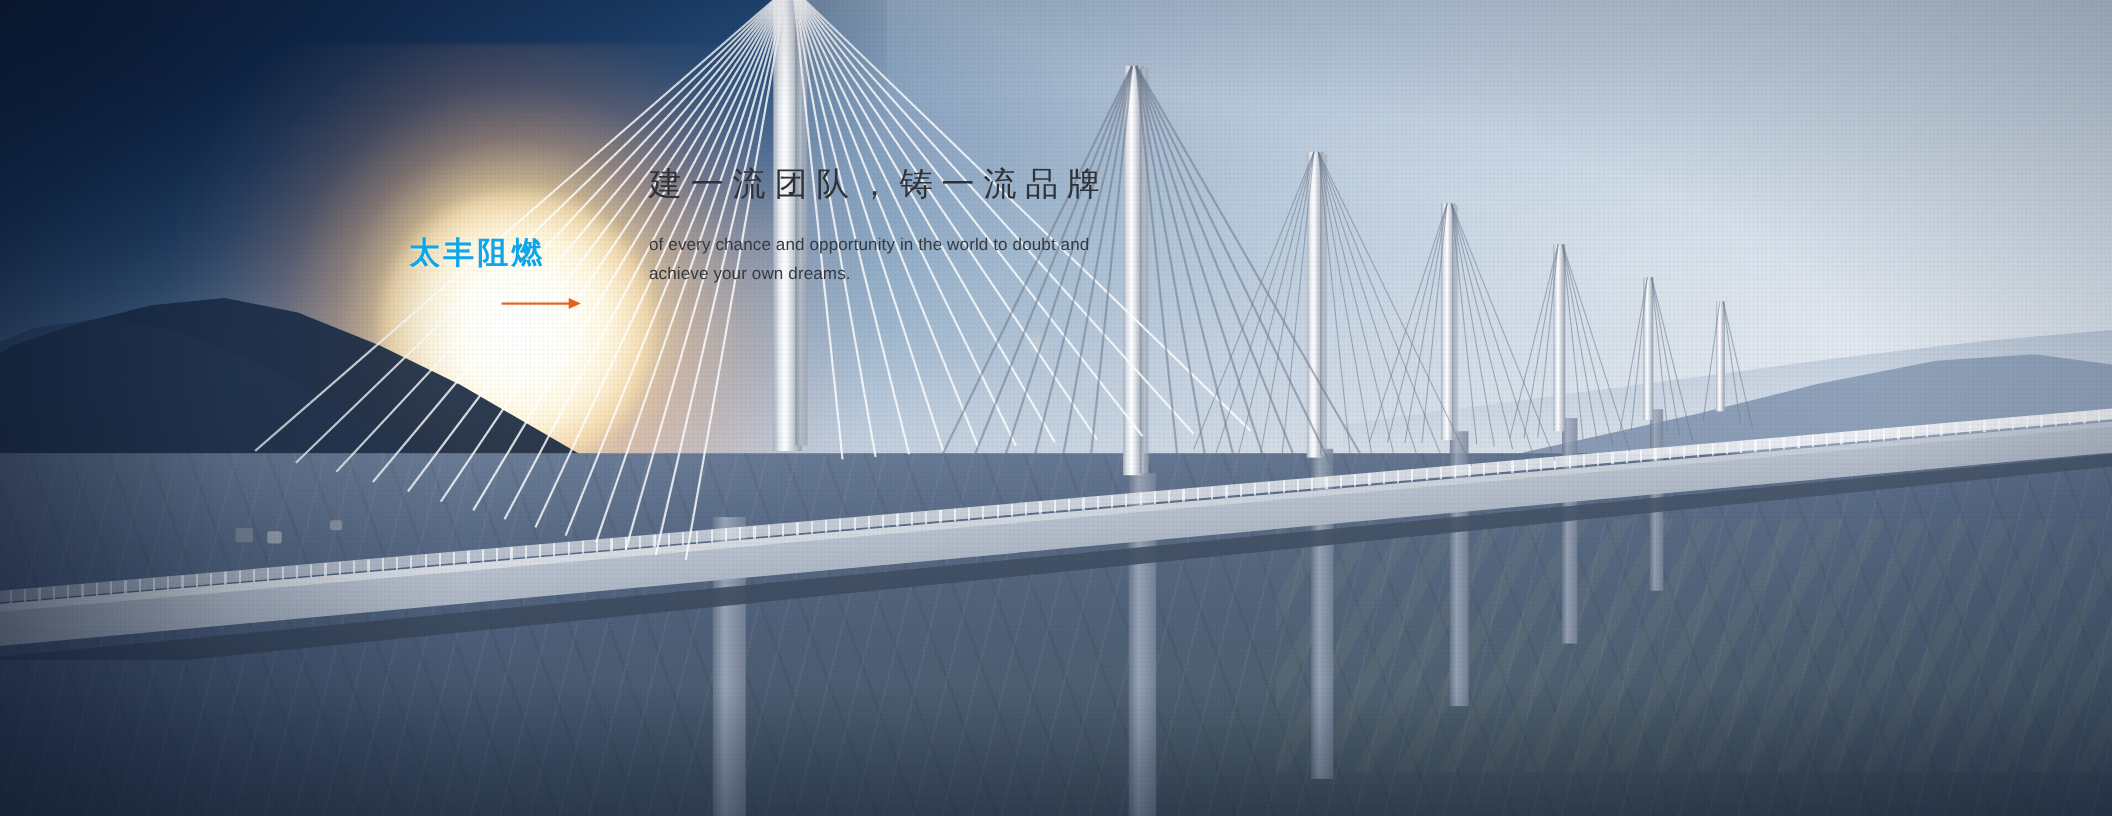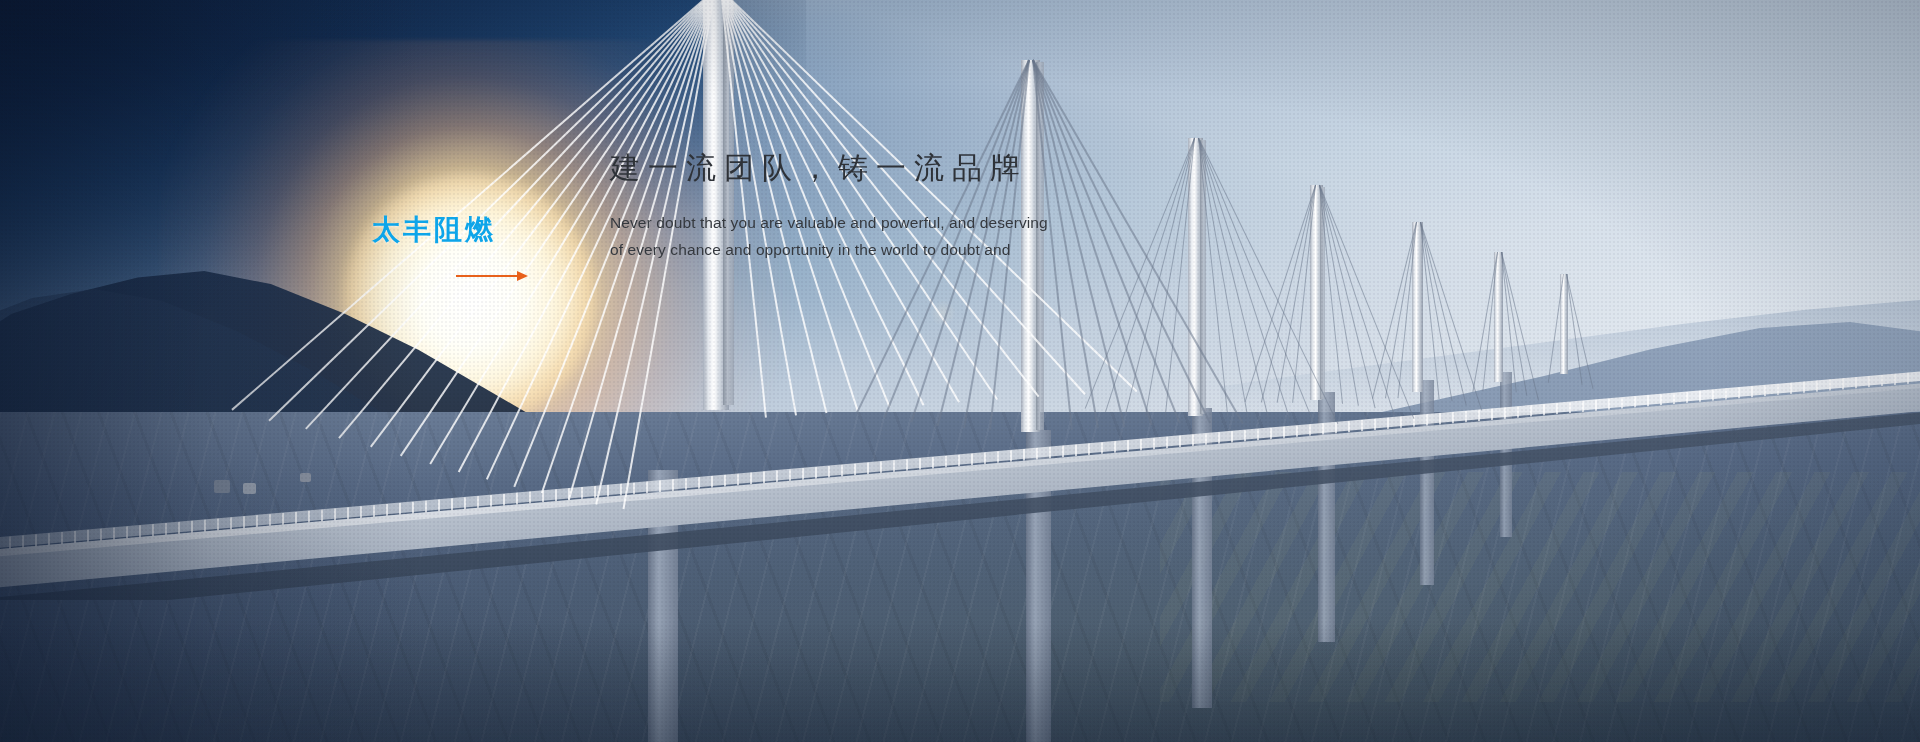--- a/index.html
+++ b/index.html
@@ -186,21 +186,21 @@
     position:absolute; left:0; top:5px; width:66px; height:2px;
     background:#e8611b;
   }
   .logo-arrow .head {
     position:absolute; right:0; top:1px; width:0; height:0;
     border-left:11px solid #e8611b;
     border-top:5px solid transparent;
     border-bottom:5px solid transparent;
   }
 
-  .text-block { position:absolute; left:590px; top:150px; width:560px;margin-left:20px; }
+  .text-block { position:absolute; left:590px; top:150px; width:560px; }
 
   .h-sub {
     font-family:"Liberation Serif", serif;
     font-size:30px; font-weight:400; color:#2e3238;
     letter-spacing:8px; line-height:1.2; white-space:nowrap;
   }
   .h-main {
     margin-top:20px;
     font-family:"Liberation Sans", sans-serif;
     font-size:37px; font-weight:bold; color:#1b1f25;
@@ -368,19 +368,19 @@
         <div class="bar"></div>
         <div class="head"></div>
       </div>
     </div>
 
     <div class="text-block">
       <div class="h-sub">建一流团队，铸一流品牌</div>
 
 
       <div class="p-en">
-        <div>Never doubt that you are valuable and powerful, and deserving</div>
         <div> of every chance and opportunity in the world to doubt and</div>
+        <div>achieve your own dreams.</div>
       </div>
     </div>
 
   </div>
 </div>
 
 </body></html>

